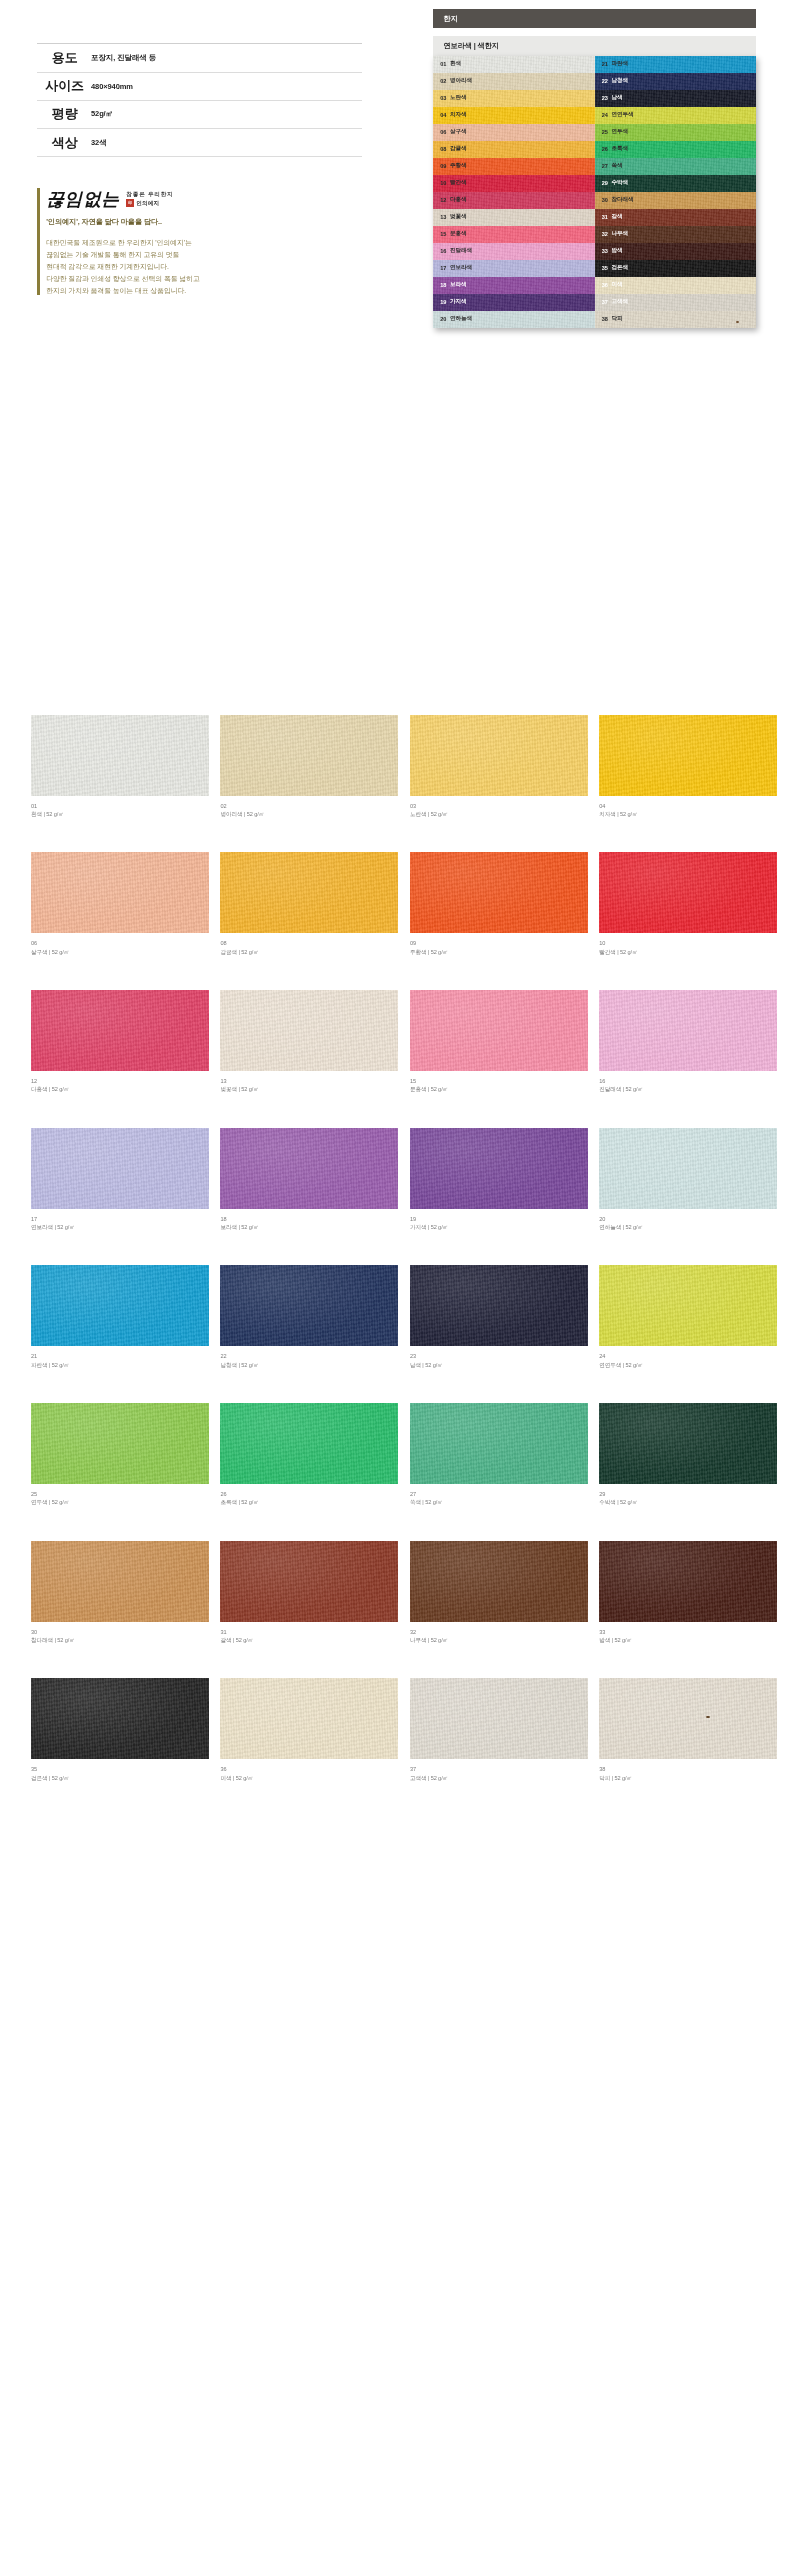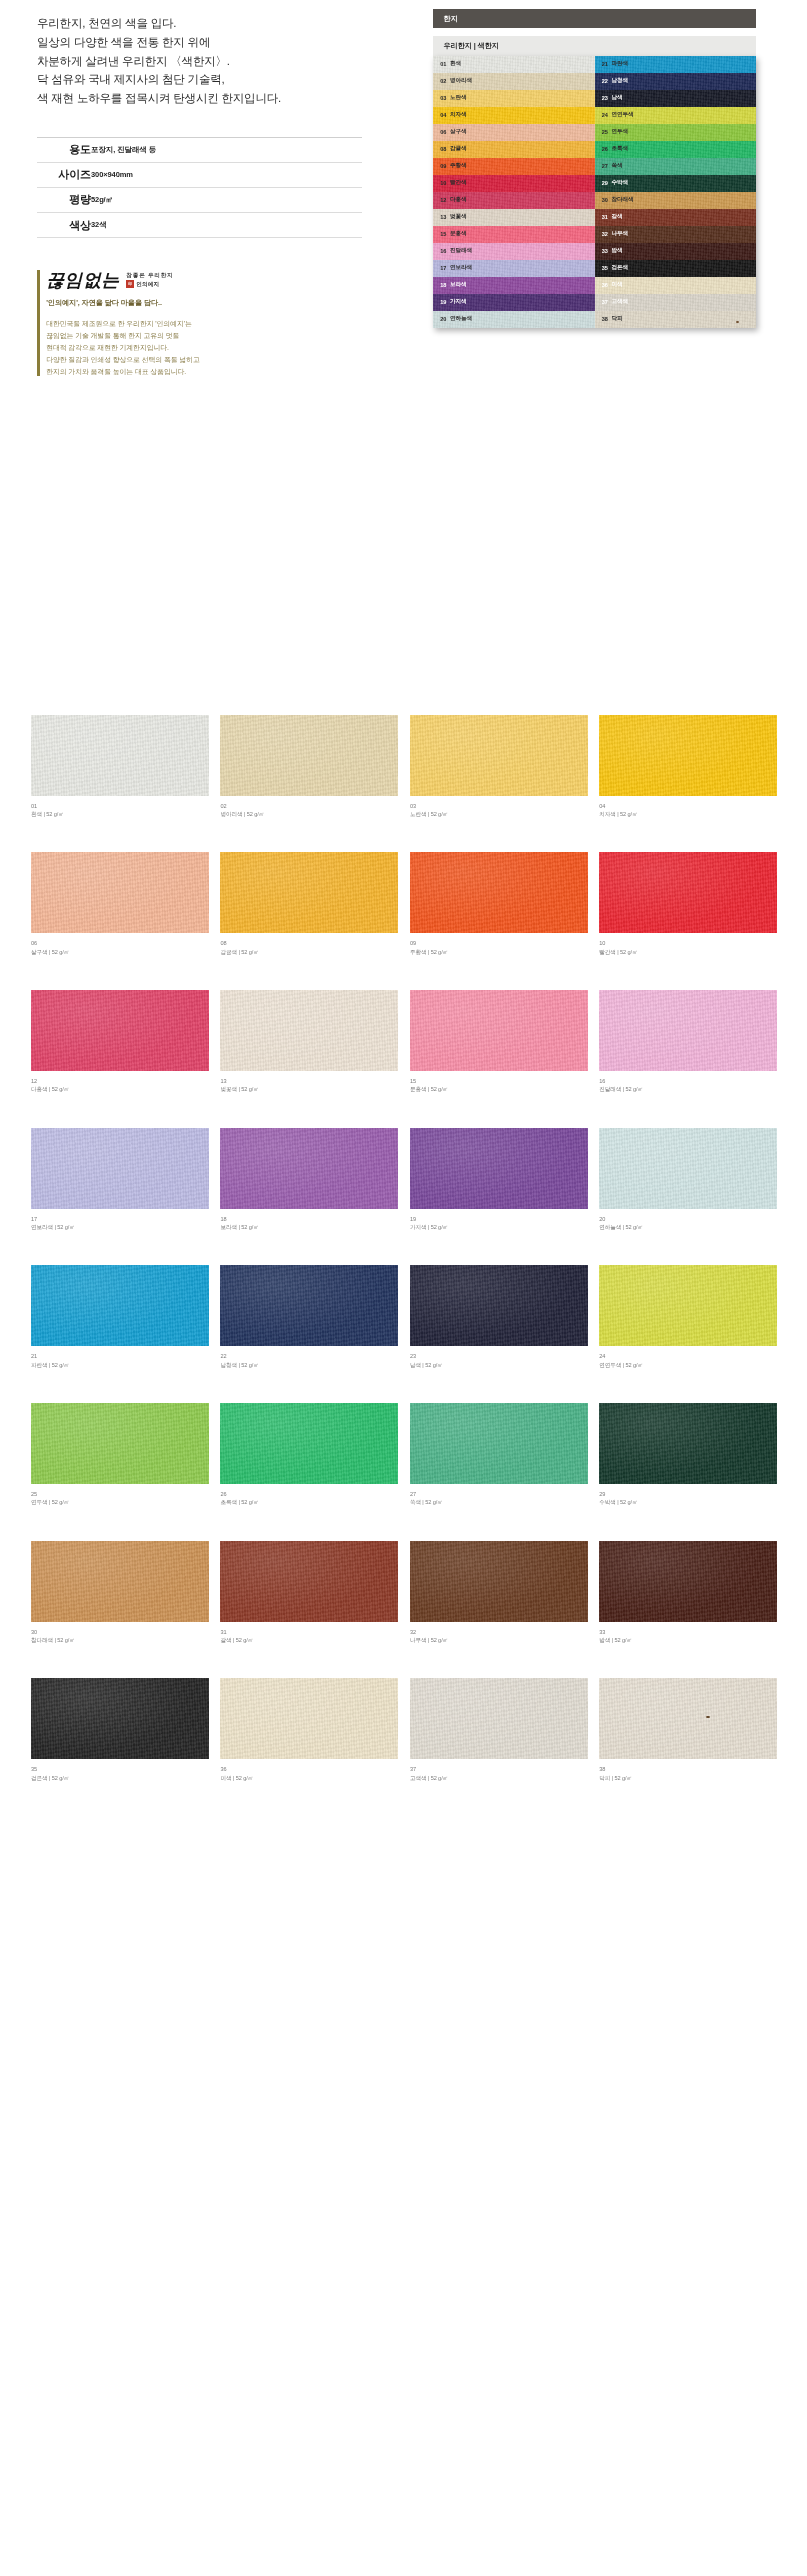--- a/index.html
+++ b/index.html
@@ -40,22 +40,22 @@
   
   .spec-table {
     margin-top: 29px;
     width: 325px;
     border-collapse: collapse;
     border-top: 0.7px solid #cfcfcf;
   }
   .spec-table tr { border-bottom: 0.7px solid #dcdcdc; }
   .spec-table th {
     width: 54px;
-    text-align: right;
-    font-size: 11px;
+    text-align: center;
+    font-size: 13px;
     font-weight: bold;
     color: #1e1e1e;
     padding: 4.6px 0 4.6px 1.3px;
     letter-spacing: -0.1px;
   }
   .spec-table td {
     font-size: 7.5px;
     font-weight: bold;
     color: #1e1e1e;
     padding: 4.6px 0;
@@ -245,35 +245,30 @@
 </style>
 </head>
 <body>
 
 <div class="page">
 
   <div class="top-section">
 
     <div class="intro-col">
 
-      <div class="headline">우리한지, 천연의 색을 입다.
-일상의 다양한 색을 전통 한지 위에
-차분하게 살려낸 우리한지 〈색한지〉.
-닥 섬유와 국내 제지사의 첨단 기술력,
-색 재현 노하우를 접목시켜 탄생시킨 한지입니다.</div>
 
       <table class="spec-table">
         <tbody>
           <tr>
             <th>용도</th>
             <td>포장지, 진달래색 등</td>
           </tr>
           <tr>
             <th>사이즈</th>
-            <td>300×940mm</td>
+            <td>480×940mm</td>
           </tr>
           <tr>
             <th>평량</th>
             <td>52g/㎡</td>
           </tr>
           <tr>
             <th>색상</th>
             <td>32색</td>
           </tr>
         </tbody>
@@ -298,21 +293,21 @@
 끊임없는 기술 개발을 통해 한지 고유의 멋을
 현대적 감각으로 재현한 기계한지입니다.
 다양한 질감과 인쇄성 향상으로 선택의 폭을 넓히고
 한지의 가치와 품격을 높이는 대표 상품입니다.</div>
       </div>
 
     </div>
 
     <div class="chart-panel">
       <div class="panel-title">한지</div>
-      <div class="panel-subtitle">우리한지 | 색한지</div>
+      <div class="panel-subtitle">연보라색 | 색한지</div>
       <div class="panel-grid">
         <div class="panel-col" id="panel-left">
             <div class="panel-row" style="background: rgb(228, 229, 224); color: rgb(43, 43, 43);">
               <span class="num">01</span>
               <span class="nm">흰색</span>
             </div>
             <div class="panel-row" style="background: rgb(222, 210, 180); color: rgb(43, 43, 43);">
               <span class="num">02</span>
               <span class="nm">병아리색</span>
             </div>

